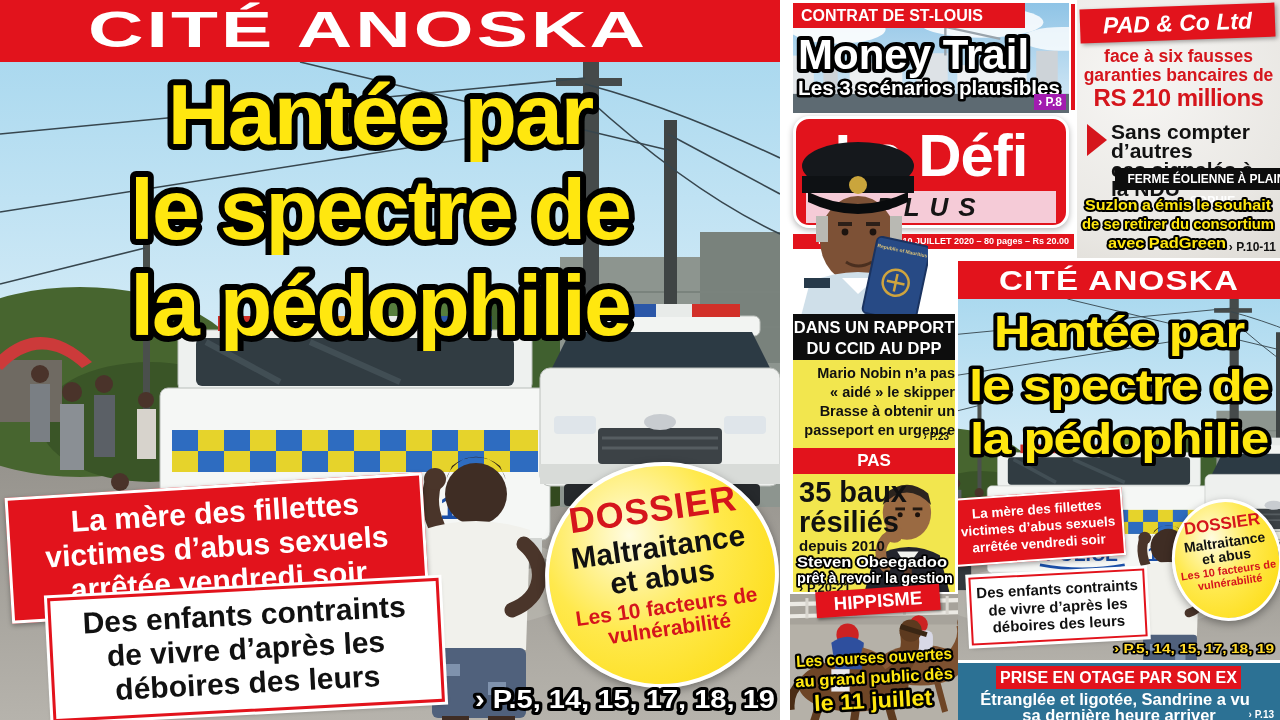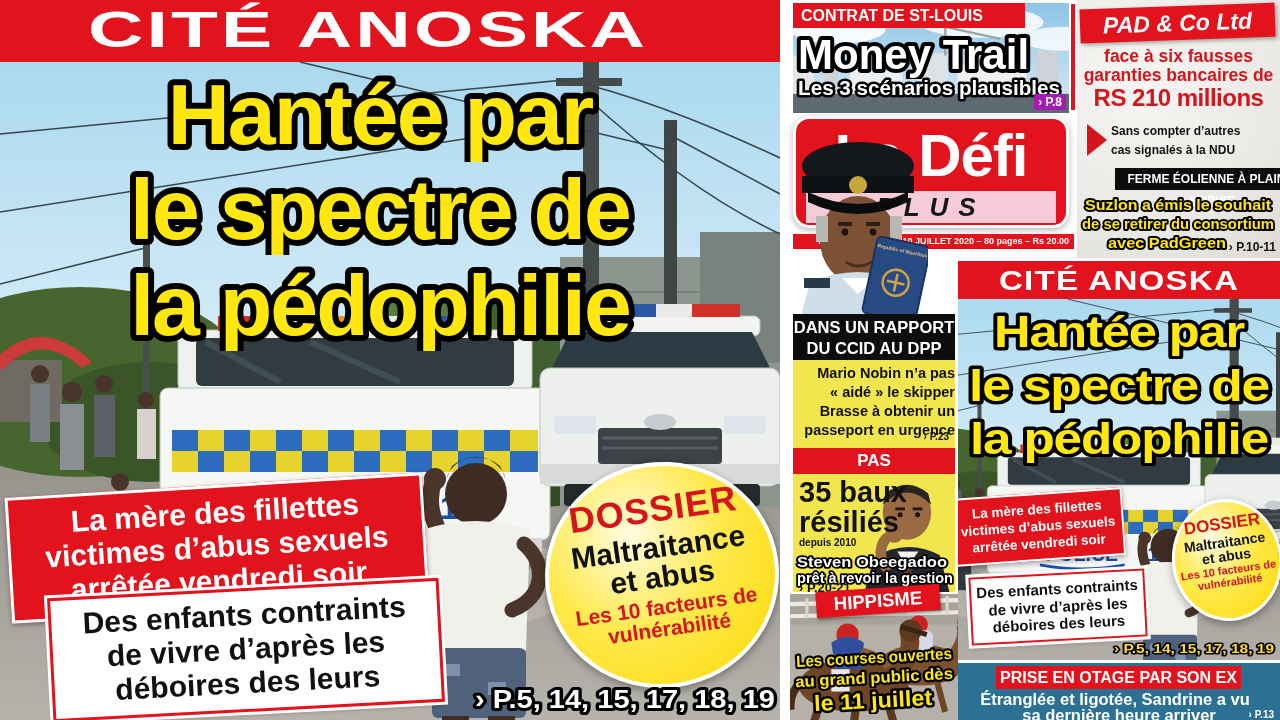--- a/index.html
+++ b/index.html
@@ -372,21 +372,21 @@
     <div class="abs red" style="left:281px;top:4px;width:4px;height:106px;"></div>
 
     <div class="abs" style="left:287px;top:0;width:203px;height:258px;background:radial-gradient(circle at 30% 30%,#f7f6f4,#e9e7e3 70%,#dddad4);overflow:hidden;">
       <div class="abs red" style="left:3px;top:6px;width:195px;height:34px;transform:rotate(-2deg);color:#fff;font-weight:bold;font-style:italic;font-size:23px;line-height:34px;text-align:center;box-shadow:2px 2px 4px rgba(0,0,0,.35);">PAD &amp; Co Ltd</div>
       <div class="abs" style="left:0;top:46px;width:203px;text-align:center;color:#d5151c;font-weight:bold;font-size:17.5px;">face à six fausses</div>
       <div class="abs" style="left:0;top:65px;width:203px;text-align:center;color:#d5151c;font-weight:bold;font-size:17.5px;">garanties bancaires de</div>
       <div class="abs" style="left:0;top:84px;width:203px;text-align:center;color:#d5151c;font-weight:bold;font-size:24px;letter-spacing:-0.5px;">RS 210 millions</div>
       <svg class="abs" style="left:8px;top:122px;" width="24" height="36">
         <path d="M2,2 L22,18 L2,34 Z" fill="#d5151c"></path>
         </svg>
-      <div class="abs" style="left:34px;top:122px;width:165px;color:#111;font-weight:bold;font-size:12px;line-height:19px;">
+      <div class="abs" style="left:34px;top:122px;width:165px;color:#111;font-weight:bold;font-size:21px;line-height:19px;">
         <div>Sans compter d’autres</div>
         <div>cas signalés à la NDU</div>
       </div>
       <div class="abs padbar" style="left:4px;top:168px;width:195px;height:22px;font-size:12px;line-height:22px;">FERME ÉOLIENNE À PLAINE-SOPHIE</div>
       <svg class="abs yout" style="left:0;top:192px;" width="203" height="24">
         <text x="101" y="18" text-anchor="middle" textLength="186" lengthAdjust="spacingAndGlyphs">Suzlon a émis le souhait</text>
         </svg>
       <svg class="abs yout" style="left:0;top:211px;" width="203" height="24">
         <text x="101" y="18" text-anchor="middle" textLength="192" lengthAdjust="spacingAndGlyphs">de se retirer du consortium</text>
         </svg>
@@ -419,21 +419,21 @@
       <div class="abs" style="right:6px;bottom:2px;font-size:10px;">› P.23</div>
     </div>
 
     <div class="abs red" style="left:3px;top:448px;width:162px;height:26px;color:#fff;font-weight:bold;font-size:17px;line-height:26px;text-align:center;">PAS GÉOMÉTRIQUES</div>
     <div class="abs yellowbox" style="left:3px;top:474px;width:162px;height:118px;overflow:hidden;">
       <svg class="abs" style="right:0;top:4px;" width="100" height="114" viewBox="0 0 100 118">
           <use href="#obeegadoo"></use>
         </svg>
       <div class="abs" style="left:6px;top:2px;font-size:29px;font-weight:bold;color:#111;">35 baux</div>
       <div class="abs" style="left:6px;top:32px;font-size:29px;font-weight:bold;color:#111;">résiliés</div>
-      <div class="abs" style="left:6px;top:63px;font-size:10px;font-weight:bold;color:#111;">depuis 2010</div>
+      <div class="abs" style="left:6px;top:63px;font-size:15px;font-weight:bold;color:#111;">depuis 2010</div>
       <svg class="abs wout-sm" style="left:0;top:78px;" width="162" height="20">
         <text x="4" y="15" textLength="150" lengthAdjust="spacingAndGlyphs">Steven Obeegadoo</text>
         </svg>
       <svg class="abs wout-sm" style="left:0;top:94px;" width="162" height="20">
         <text x="4" y="15" textLength="156" lengthAdjust="spacingAndGlyphs">prêt à revoir la gestion</text>
         </svg>
       <div class="abs" style="left:6px;top:106px;font-size:13px;font-weight:bold;color:#111;">› P.20-21</div>
     </div>
 
     <svg class="abs" style="left:0;top:594px;" width="168" height="126" viewBox="0 0 168 124" preserveAspectRatio="xMidYMid slice">

